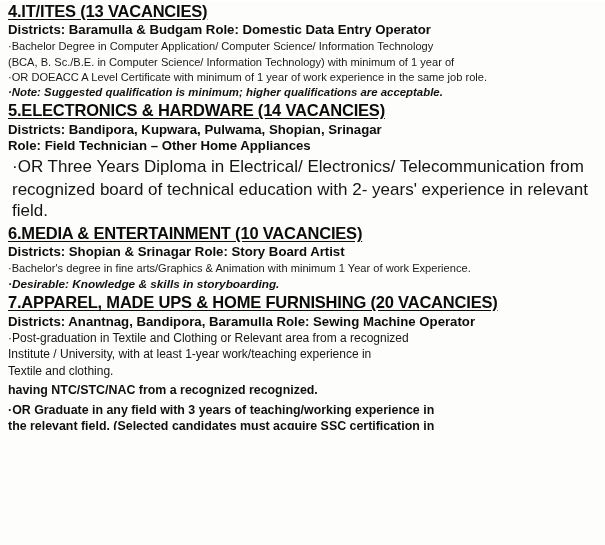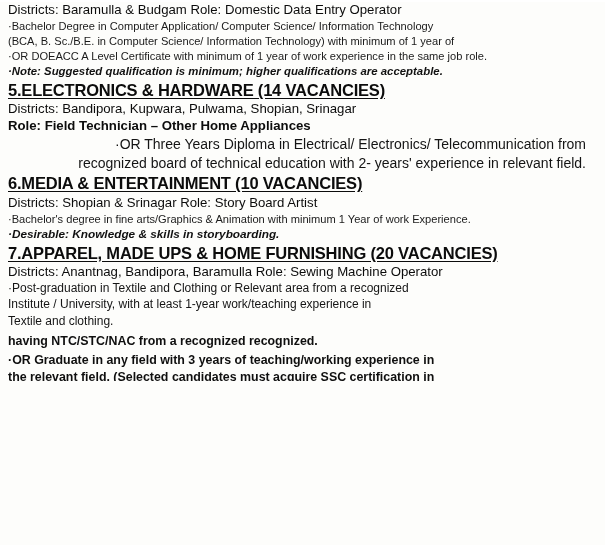--- a/index.html
+++ b/index.html
@@ -30,46 +30,45 @@
     font-weight: 700;
     letter-spacing: -0.2px;
     line-height: 1.12;
     margin: 2px 0 1px 0;
     text-decoration: underline;
     text-underline-offset: 2px;
     color: #0c0c0c;
   }
   .districts {
     font-size: 13.2px;
-    font-weight: 400;
+    font-weight: 700;
     line-height: 1.2;
     margin: 2px 0 1px 0;
     color: #0c0c0c;
   }
   .role-line {
     font-size: 13.2px;
     font-weight: 700;
     line-height: 1.2;
     margin: 1px 0 2px 0;
     color: #0c0c0c;
   }
   .body-small {
     font-size: 11.1px;
     font-weight: 400;
     line-height: 1.28;
     margin: 1px 0;
     color: #1a1a1a;
   }
   .body-med {
-    font-size: 14px;
+    font-size: 17px;
     font-weight: 500;
     line-height: 1.27;
-    margin: 1px 11px;
+    margin: 1px 4px;
     color: #141414;
-    text-align: right;
   }
   .body-bold {
     font-size: 12.4px;
     font-weight: 700;
     line-height: 1.25;
     margin: 1px 0;
     color: #0f0f0f;
   }
   .body-large {
     font-size: 12px;
@@ -99,20 +98,21 @@
     height: 11px;
   }
   .spacer-2 { height: 2px; }
 </style>
 </head>
 <body>
 
 <div class="page">
 
   <div class="section">
+    <div class="sec-head">4.IT/ITES (13 VACANCIES)</div>
     <div class="districts">Districts: Baramulla &amp; Budgam Role: Domestic Data Entry Operator</div>
     <div class="body-small">·Bachelor Degree in Computer Application/ Computer Science/ Information Technology</div>
     <div class="body-small">(BCA, B. Sc./B.E. in Computer Science/ Information Technology) with minimum of 1 year of</div>
     <div class="body-small">·OR DOEACC A Level Certificate with minimum of 1 year of work experience in the same job role.</div>
     <div class="note">·Note: Suggested qualification is minimum; higher qualifications are acceptable.</div>
   </div>
 
   <div class="section">
     <div class="sec-head">5.ELECTRONICS &amp; HARDWARE (14 VACANCIES)</div>
     <div class="districts">Districts: Bandipora, Kupwara, Pulwama, Shopian, Srinagar</div>

